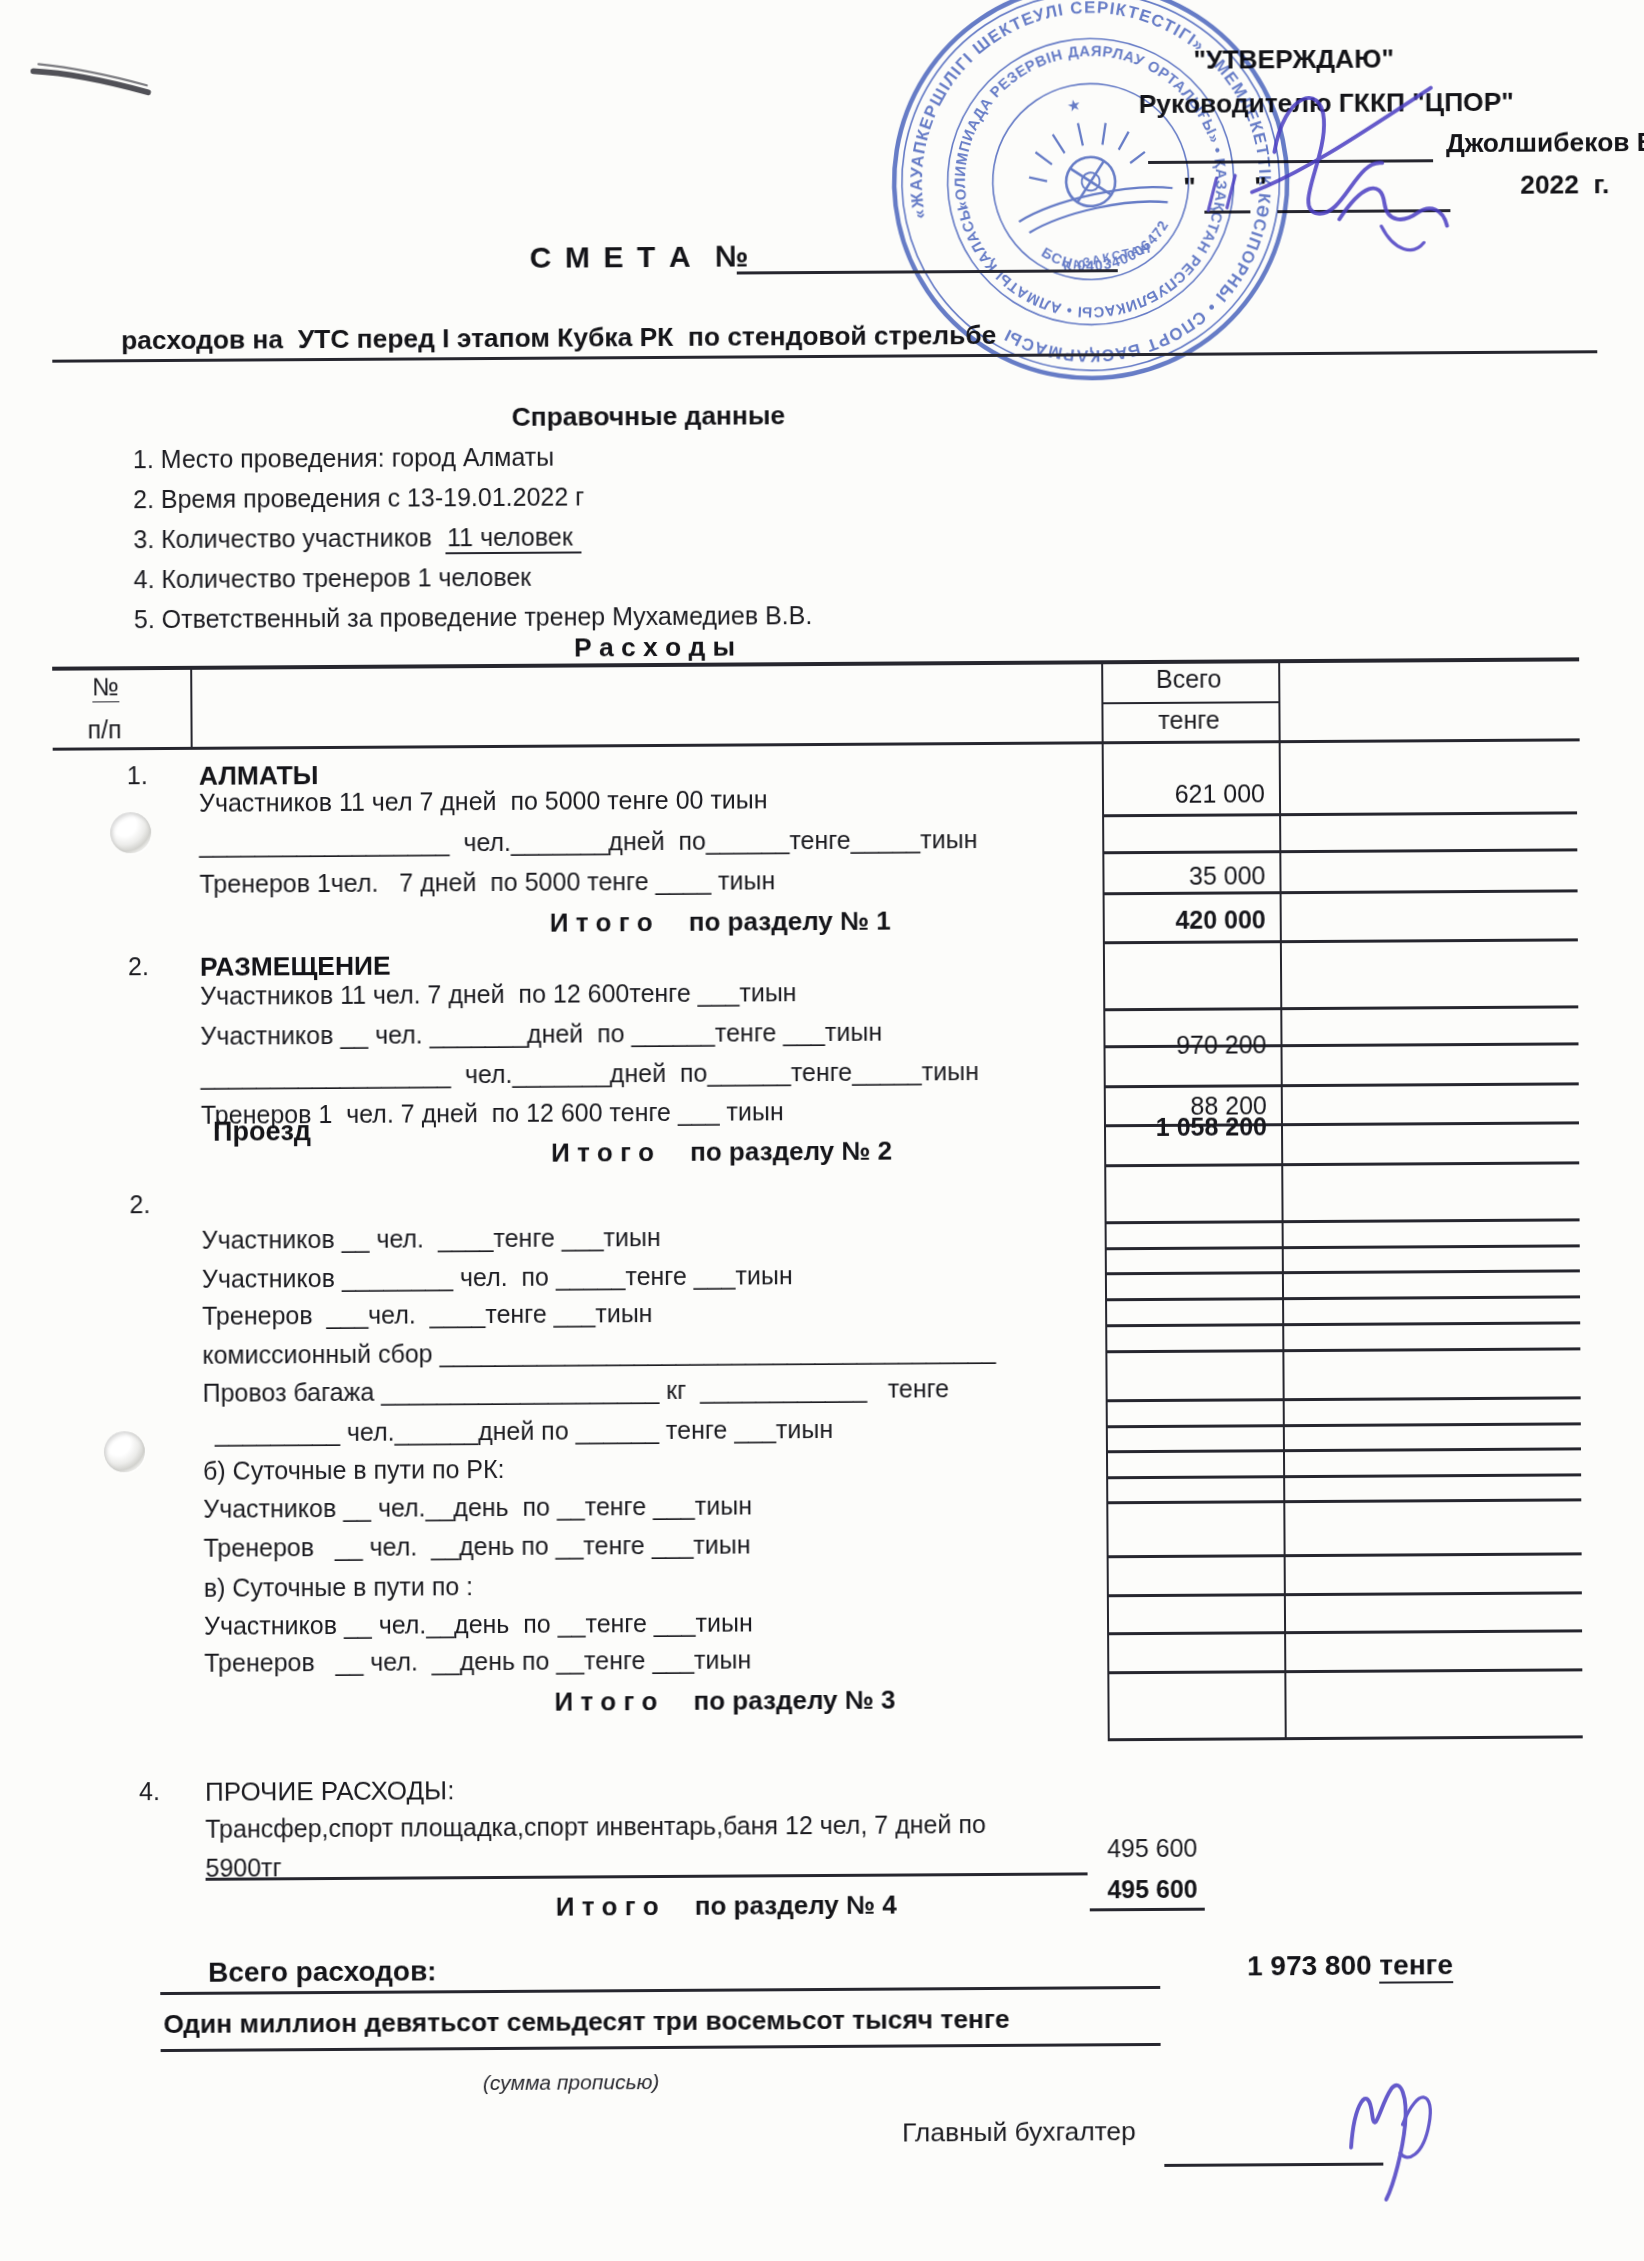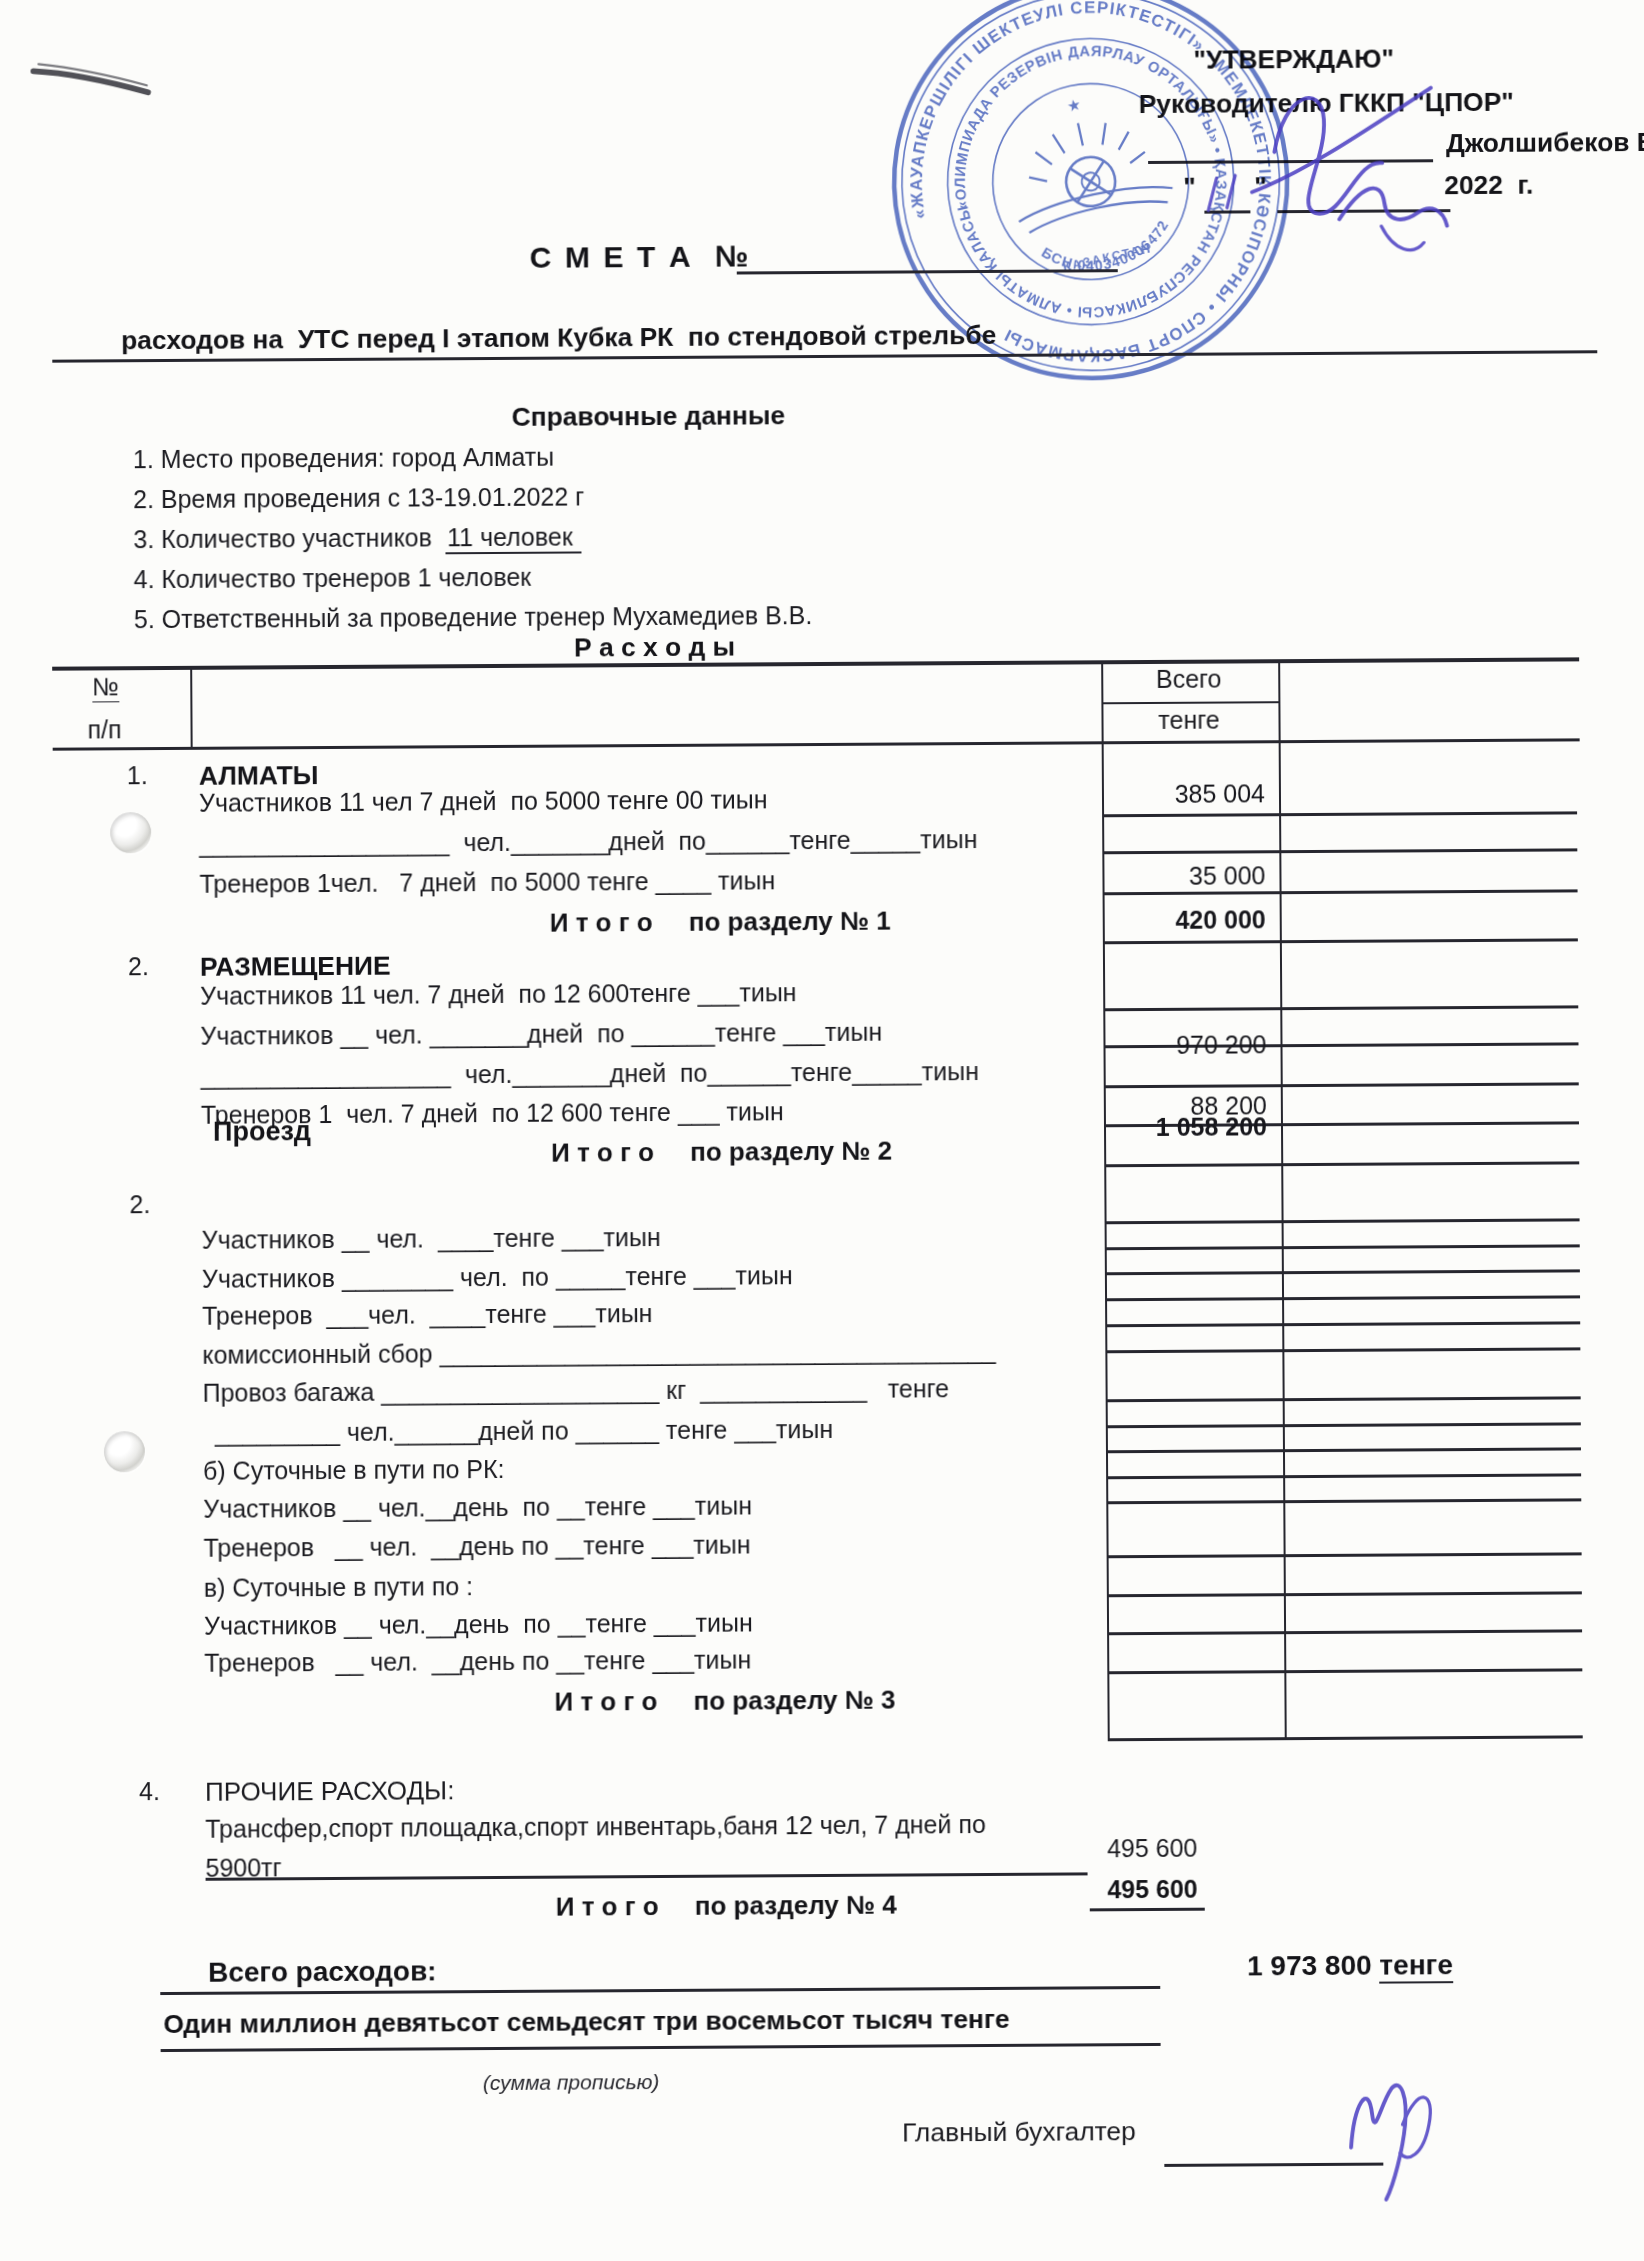--- a/index.html
+++ b/index.html
@@ -35,21 +35,21 @@
 
   <div class="t b" style="left:1200px;top:48px;font-size:26.4px">"УТВЕРЖДАЮ"</div>
   <div class="t b" style="left:1145px;top:92px;font-size:26.4px">Руководителю ГККП "ЦПОР"</div>
   <div class="hl" style="left:1154px;top:163px;width:285px"></div>
   <div class="t b" style="left:1452px;top:133px;font-size:26.4px">Джолшибеков Б.М.</div>
 
   <div class="t b" style="left:1189px;top:175px;font-size:26.4px">"</div>
   <div class="hl" style="left:1210px;top:213px;width:46px"></div>
   <div class="t b" style="left:1260px;top:175px;font-size:26.4px">"</div>
   <div class="hl" style="left:1283px;top:213px;width:173px"></div>
-  <div class="t b" style="left:1450px;top:175px;font-size:26.4px">2022  г.</div>
+  <div class="t b" style="left:1526px;top:175px;font-size:26.4px">2022  г.</div>
 
   <svg class="stampsvg" width="451" height="451" style="left:871px;top:-39px" viewBox="0 0 700 700">
     <defs>
       <path id="ring1" d="M 88,345 a 262,262 0 1,1 524,0 a 262,262 0 1,1 -524,0"></path>
       <path id="ring2" d="M 155,345 a 195,195 0 1,1 390,0 a 195,195 0 1,1 -390,0"></path>
       <path id="ringB" d="M 212,345 a 138,138 0 1,0 276,0"></path>
     </defs>
     <g stroke="#3c58b8" fill="none" opacity="0.78" transform="rotate(-12 350 345)">
       <circle cx="350" cy="345" r="305" stroke-width="7"></circle>
       <circle cx="350" cy="345" r="293" stroke-width="2.5"></circle>
@@ -130,21 +130,21 @@
   <div class="t" style="left:90px;top:712px">п/п</div>
   <div class="t" style="left:1106px;top:668px;width:171px;text-align:center">Всего</div>
   <div class="t" style="left:1106px;top:709px;width:171px;text-align:center">тенге</div>
 
   <div class="t" style="left:129px;top:758px">1.</div>
   <div class="t b" style="left:201px;top:758px;font-size:26.4px">АЛМАТЫ</div>
   <div class="t" style="left:201px;top:786px">Участников 11 чел 7 дней  по 5000 тенге 00 тиын</div>
   <div class="t" style="left:201px;top:827px">__________________  чел._______дней  по______тенге_____тиын</div>
   <div class="t" style="left:201px;top:867px">Тренеров 1чел.   7 дней  по 5000 тенге ____ тиын</div>
   <div class="itogo" style="top:906px">И т о г о     по разделу № 1</div>
-  <div class="amt" style="top:782px">385 004</div>
+  <div class="amt" style="top:782px">621 000</div>
   <div class="amt" style="top:864px">35 000</div>
   <div class="amt b" style="top:908px">420 000</div>
 
   <div class="t" style="left:129px;top:949px">2.</div>
   <div class="t b" style="left:201px;top:949px;font-size:26.4px">РАЗМЕЩЕНИЕ</div>
   <div class="t" style="left:201px;top:979px">Участников 11 чел. 7 дней  по 12 600тенге ___тиын</div>
   <div class="t" style="left:201px;top:1019px">Участников __ чел. _______дней  по ______тенге ___тиын</div>
   <div class="t" style="left:201px;top:1059px">__________________  чел._______дней  по______тенге_____тиын</div>
   <div class="t" style="left:201px;top:1098px">Тренеров 1  чел. 7 дней  по 12 600 тенге ___ тиын</div>
   <div class="itogo" style="top:1136px">И т о г о     по разделу № 2</div>

